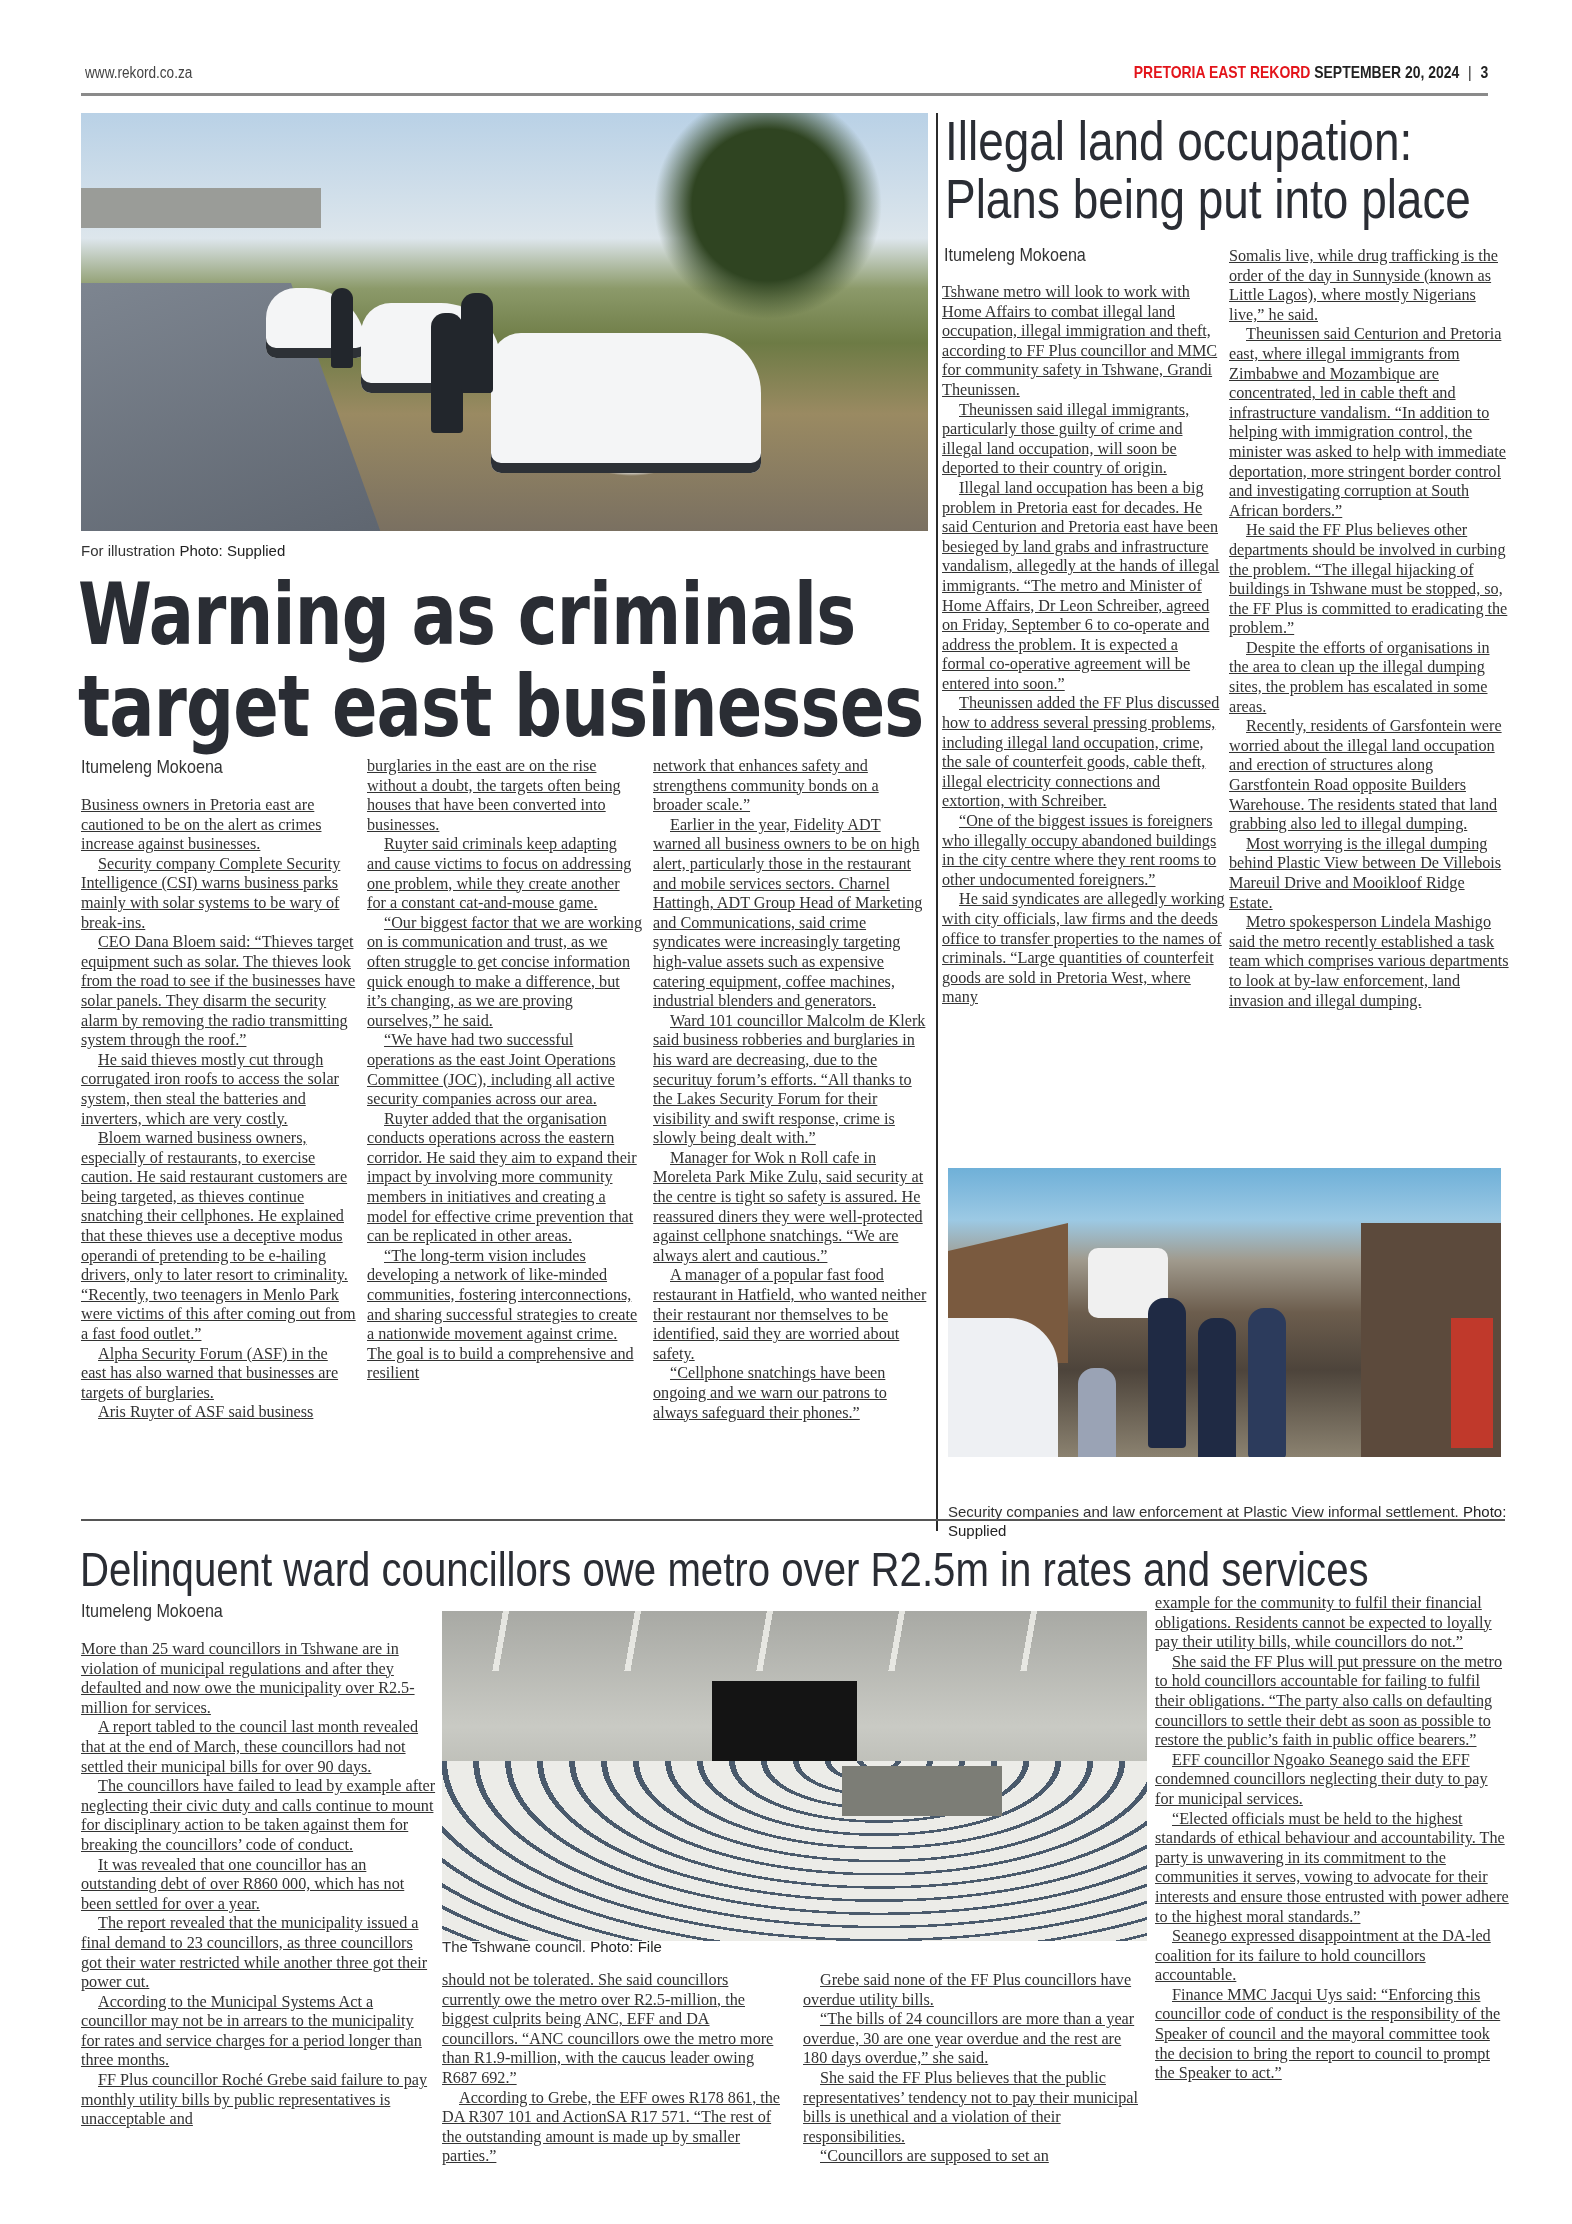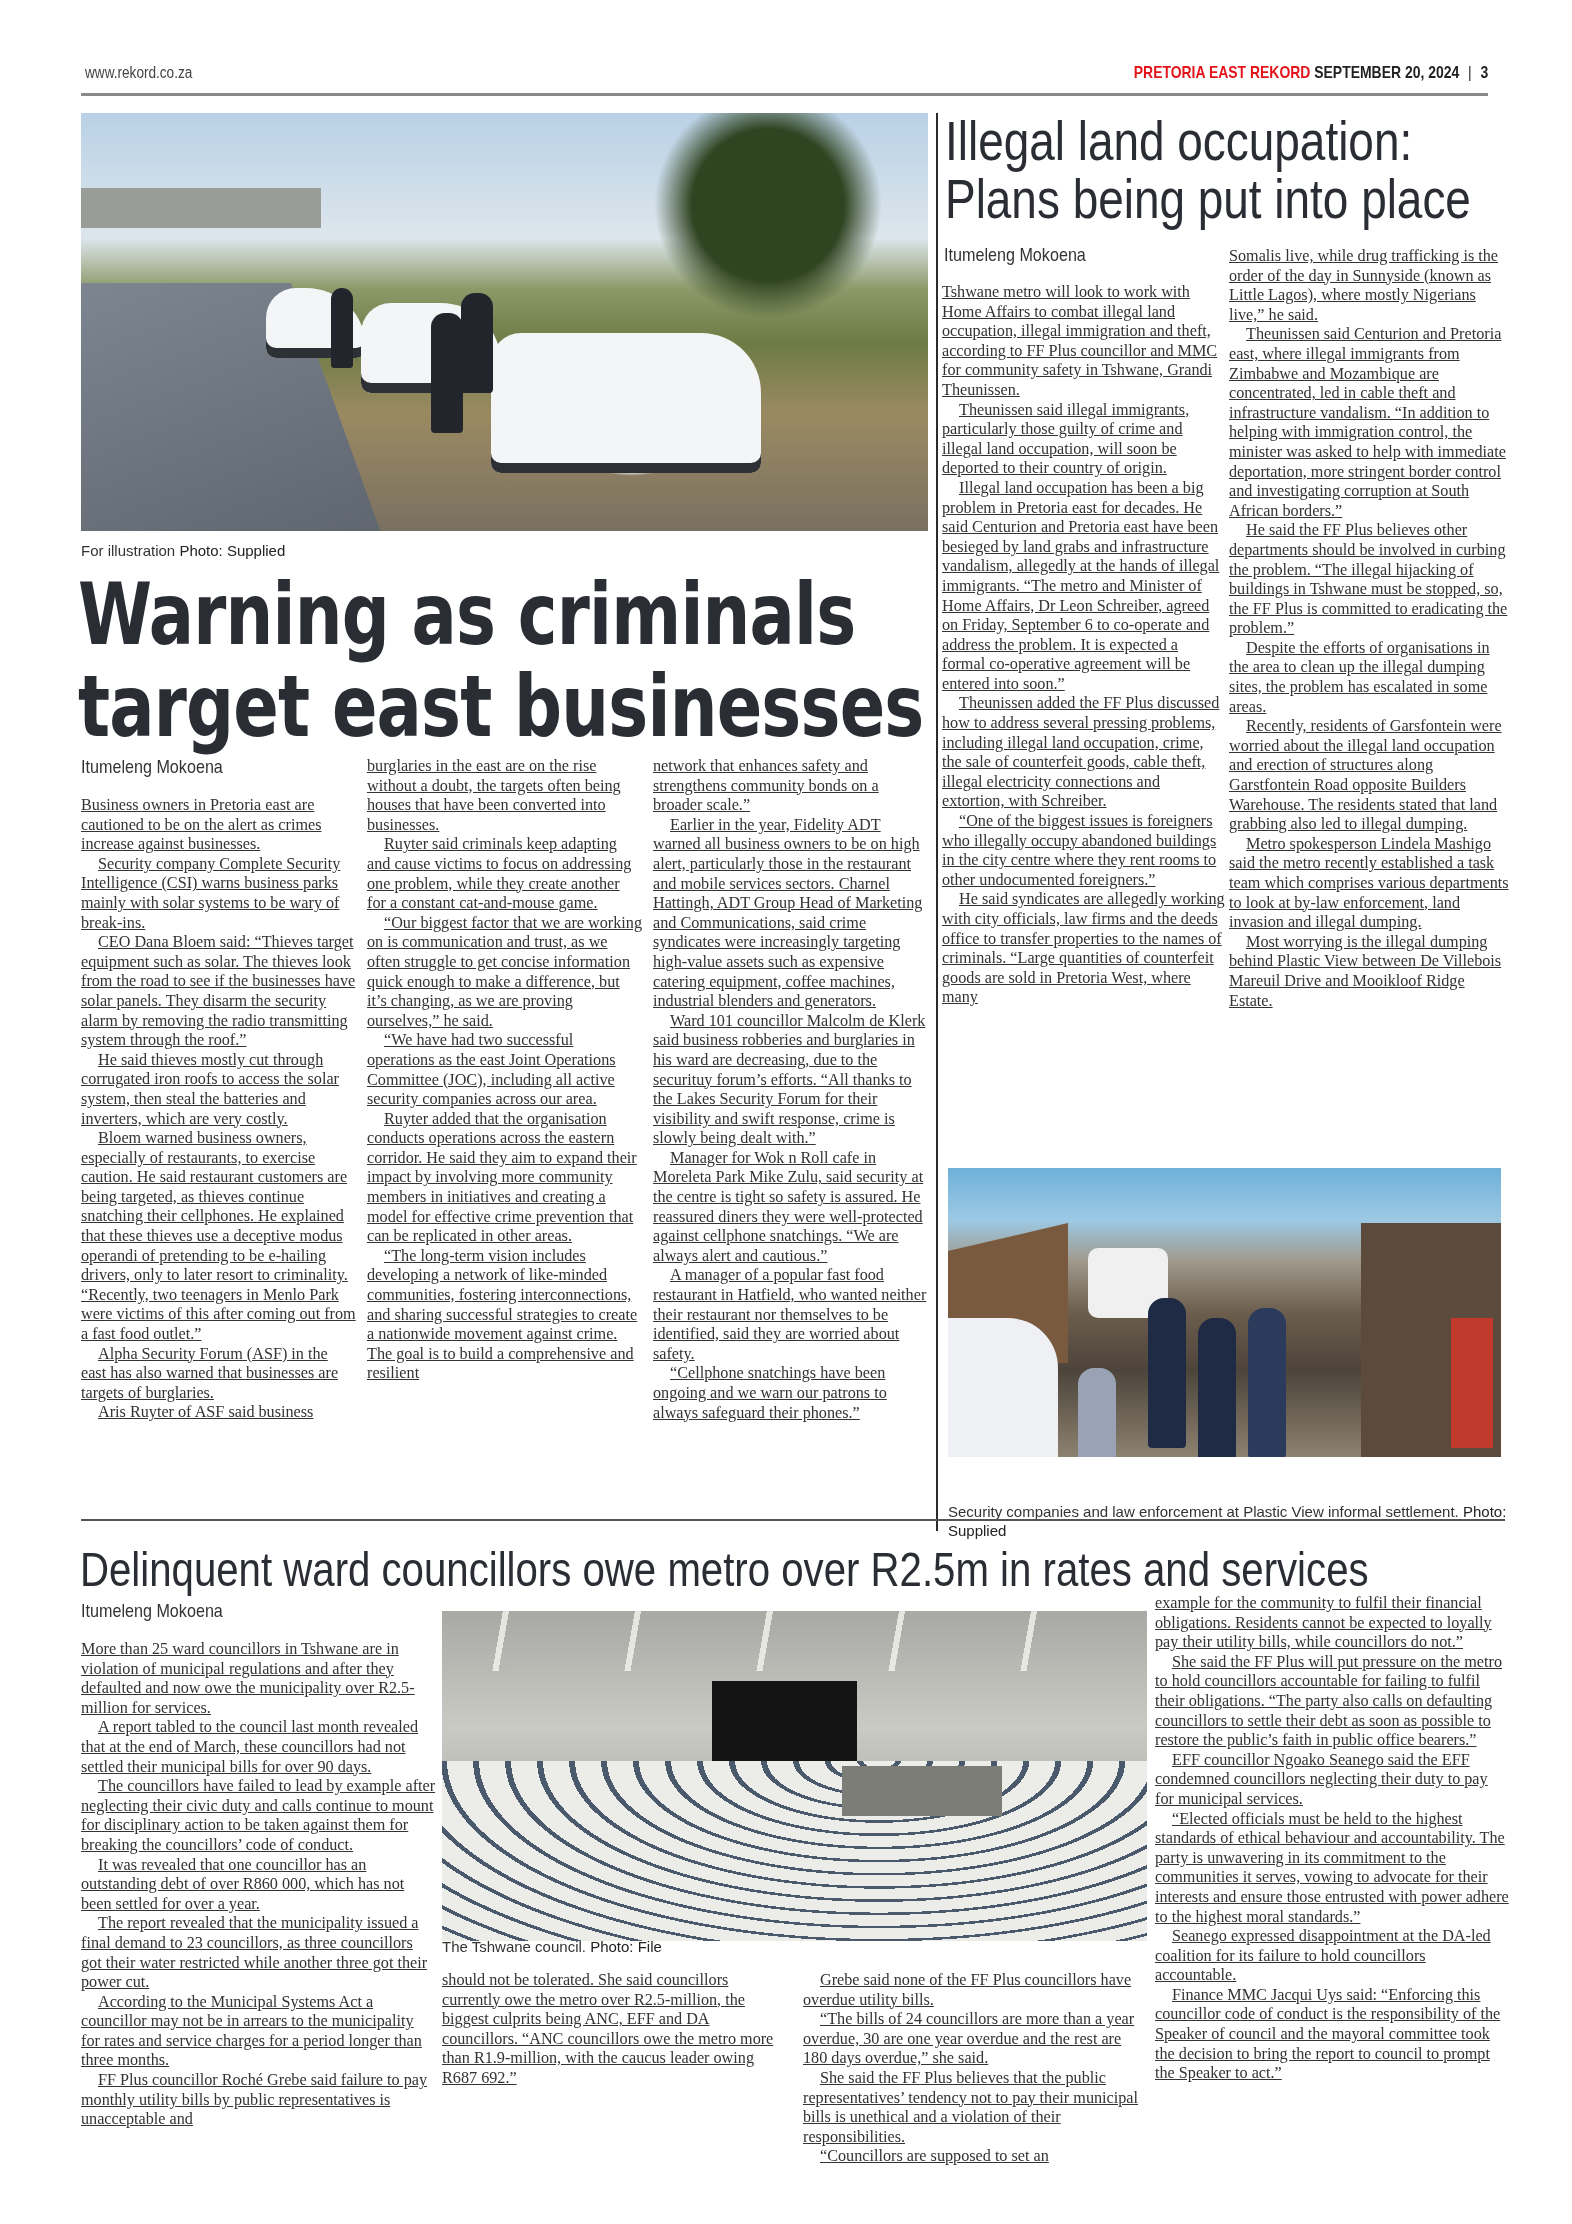--- a/index.html
+++ b/index.html
@@ -170,22 +170,22 @@
   <p>Theunissen added the FF Plus discussed how to address several pressing problems, including illegal land occupation, crime, the sale of counterfeit goods, cable theft, illegal electricity connections and extortion, with Schreiber.</p>
   <p>“One of the biggest issues is foreigners who illegally occupy abandoned buildings in the city centre where they rent rooms to other undocumented foreigners.”</p>
   <p>He said syndicates are allegedly working with city officials, law firms and the deeds office to transfer properties to the names of criminals. “Large quantities of counterfeit goods are sold in Pretoria West, where many</p>
 </div>
 <div class="abs col i2">
   <p class="cont">Somalis live, while drug trafficking is the order of the day in Sunnyside (known as Little Lagos), where mostly Nigerians live,” he said.</p>
   <p>Theunissen said Centurion and Pretoria east, where illegal immigrants from Zimbabwe and Mozambique are concentrated, led in cable theft and infrastructure vandalism. “In addition to helping with immigration control, the minister was asked to help with immediate deportation, more stringent border control and investigating corruption at South African borders.”</p>
   <p>He said the FF Plus believes other departments should be involved in curbing the problem. “The illegal hijacking of buildings in Tshwane must be stopped, so, the FF Plus is committed to eradicating the problem.”</p>
   <p>Despite the efforts of organisations in the area to clean up the illegal dumping sites, the problem has escalated in some areas.</p>
   <p>Recently, residents of Garsfontein were worried about the illegal land occupation and erection of structures along Garstfontein Road opposite Builders Warehouse. The residents stated that land grabbing also led to illegal dumping.</p>
+  <p>Most worrying is the illegal dumping behind Plastic View between De Villebois Mareuil Drive and Mooikloof Ridge Estate.</p>
   <p>Metro spokesperson Lindela Mashigo said the metro recently established a task team which comprises various departments to look at by-law enforcement, land invasion and illegal dumping.</p>
-  <p>Most worrying is the illegal dumping behind Plastic View between De Villebois Mareuil Drive and Mooikloof Ridge Estate.</p>
 </div>
 
 <div class="abs photo photo-plastic">
   <div class="shack-l"></div>
   <div class="shack-r"></div>
   <div class="office"></div>
   <div class="truck"></div>
   <div class="bakkie"></div>
   <div class="officer" style="left:200px;top:130px"></div>
   <div class="officer" style="left:250px;top:150px"></div>
@@ -218,20 +218,21 @@
   <div class="rows"></div>
   <div class="stage"></div>
 </div>
 <div class="abs caption cap-council">
   <span>The Tshwane council.</span>
   <b>Photo: File</b>
 </div>
 
 <div class="abs col d2">
   <p class="cont">should not be tolerated. She said councillors currently owe the metro over R2.5-million, the biggest culprits being ANC, EFF and DA councillors. “ANC councillors owe the metro more than R1.9-million, with the caucus leader owing R687 692.”</p>
+  <p>According to Grebe, the EFF owes R178 861, the DA R307 101 and ActionSA R17 571. “The rest of the outstanding amount is made up by smaller parties.”</p>
 </div>
 <div class="abs col d3">
   <p>Grebe said none of the FF Plus councillors have overdue utility bills.</p>
   <p>“The bills of 24 councillors are more than a year overdue, 30 are one year overdue and the rest are 180 days overdue,” she said.</p>
   <p>She said the FF Plus believes that the public representatives’ tendency not to pay their municipal bills is unethical and a violation of their responsibilities.</p>
   <p>“Councillors are supposed to set an</p>
 </div>
 <div class="abs col d4">
   <p class="cont">example for the community to fulfil their financial obligations. Residents cannot be expected to loyally pay their utility bills, while councillors do not.”</p>
   <p>She said the FF Plus will put pressure on the metro to hold councillors accountable for failing to fulfil their obligations. “The party also calls on defaulting councillors to settle their debt as soon as possible to restore the public’s faith in public office bearers.”</p>

